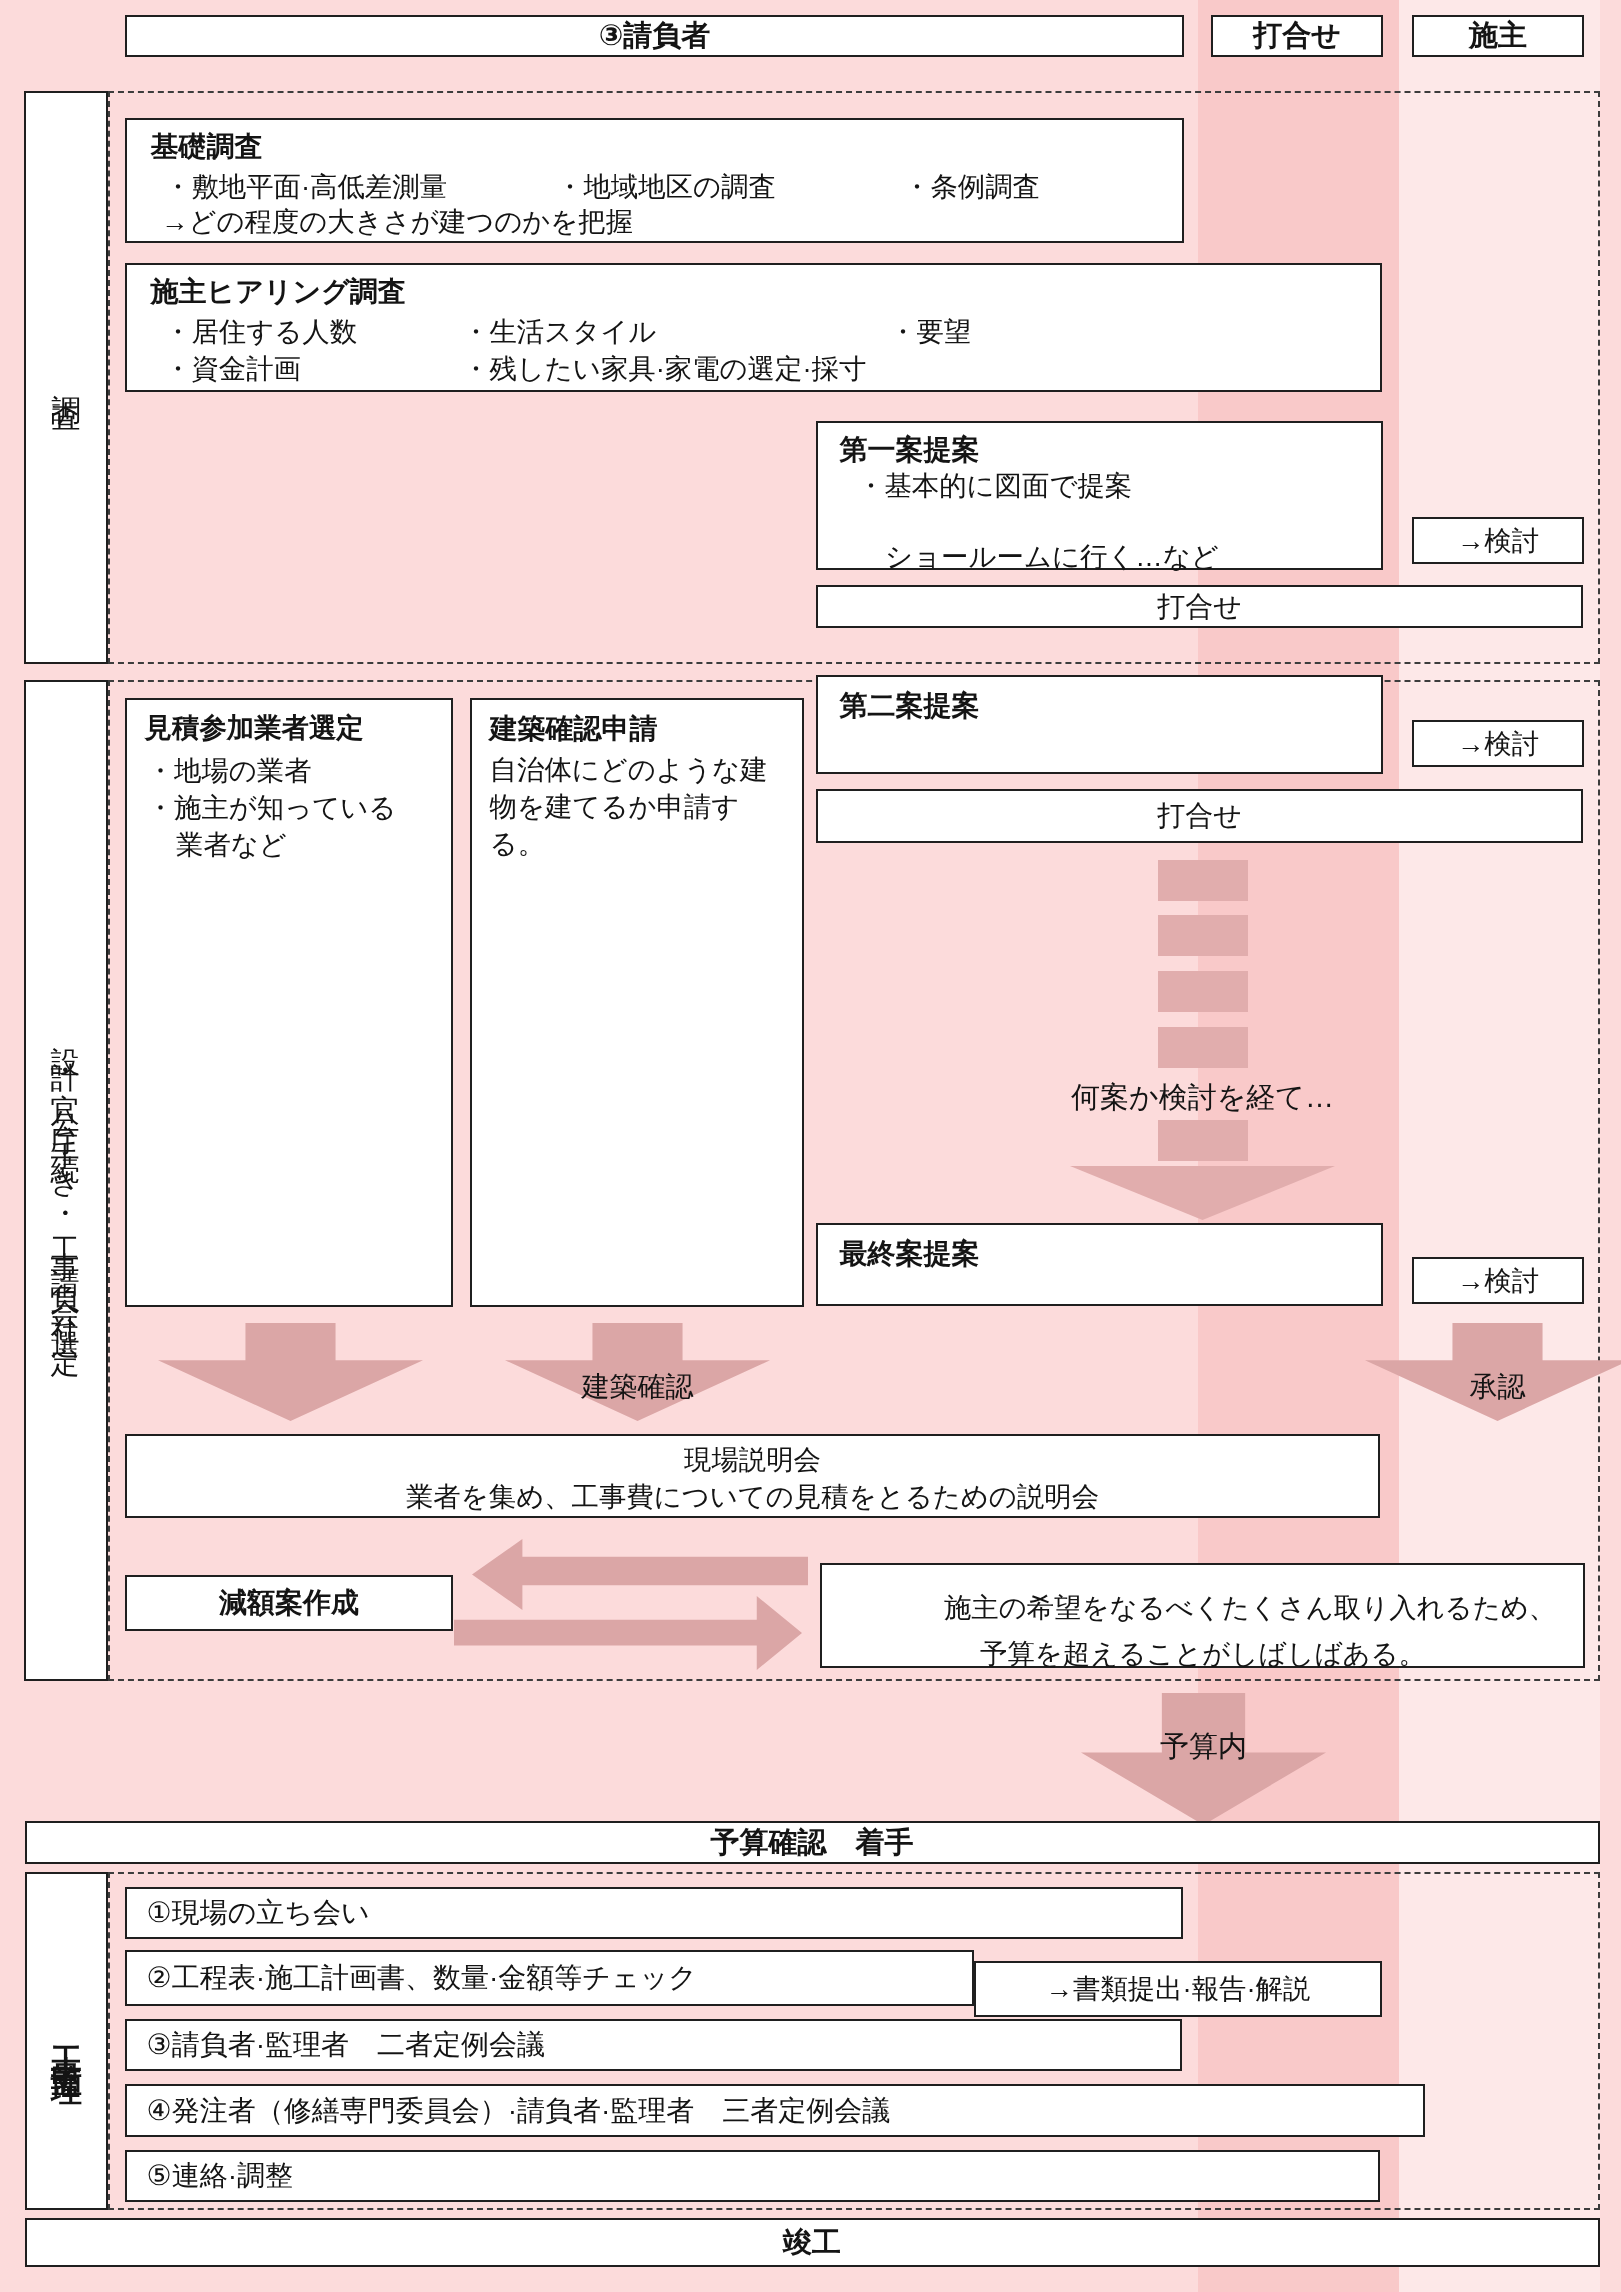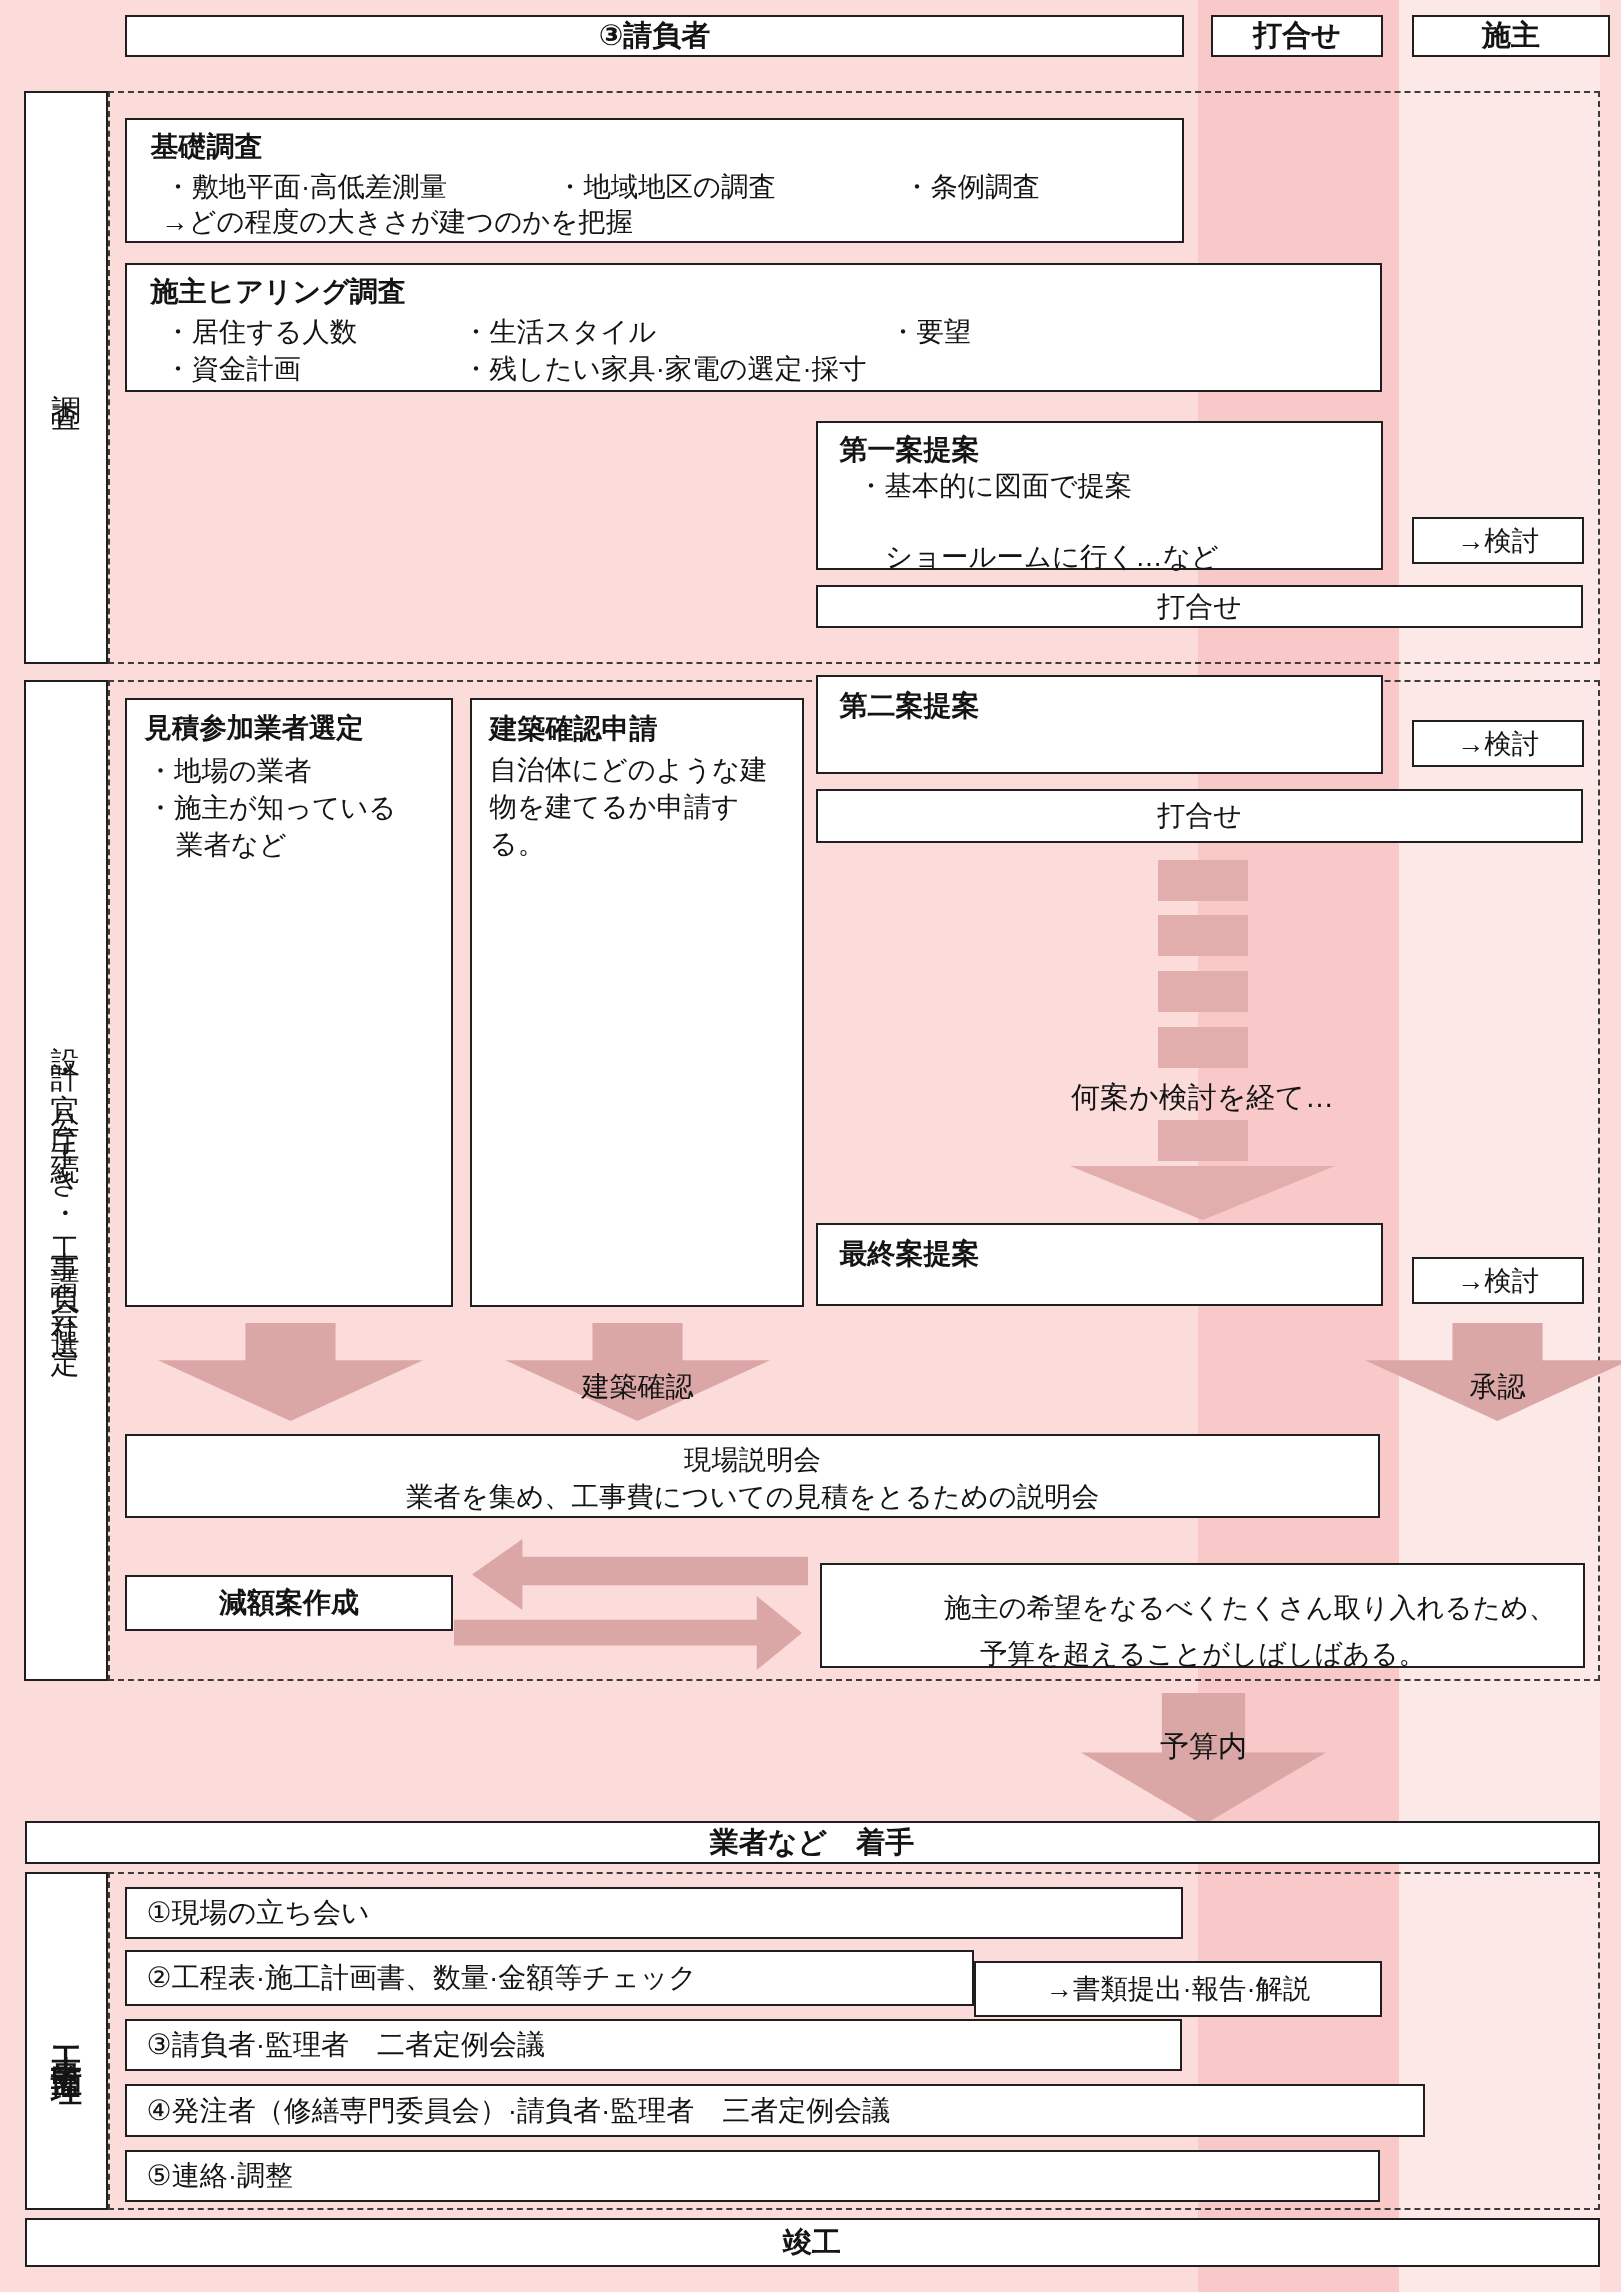--- a/index.html
+++ b/index.html
@@ -36,21 +36,21 @@
 
 <div class="band" style="left:1198px;width:201px;background:#f9c9c9;"></div>
 <div class="band" style="left:1399px;width:201px;background:#fde8e8;"></div>
 
 <div class="box hdr" style="left:125px;top:14.7px;width:1059px;height:42px;">
   <span>③請負者</span>
 </div>
 <div class="box hdr" style="left:1211px;top:14.7px;width:172px;height:42px;">
   <span>打合せ</span>
 </div>
-<div class="box hdr" style="left:1412px;top:14.7px;width:198px;height:42px;">
+<div class="box hdr" style="left:1412px;top:14.7px;width:172px;height:42px;">
   <span>施主</span>
 </div>
 
 <div class="dashed" style="left:108px;top:91px;width:1492px;height:573px;"></div>
 <div class="box vlabel" style="left:23.5px;top:91px;width:84px;height:573px;letter-spacing:7.8px;">
   <span>調査</span>
 </div>
 
 <div class="box" style="left:125px;top:118px;width:1059px;height:125px;">
   <div class="btitle" style="left:23.5px;top:7.8px;">基礎調査</div>
@@ -148,21 +148,21 @@
 
 <div class="box" style="left:820px;top:1563px;width:765px;height:105px;">
   <div class="center-line" style="left:0;top:25px;width:804px;padding-left:26px;">施主の希望をなるべくたくさん取り入れるため、</div>
   <div class="center-line" style="left:0;top:71px;width:762px;">予算を超えることがしばしばある。</div>
 </div>
 
 <div class="arrow arrow-down2" style="left:1081px;top:1693px;width:245px;height:132px;background:#dba6a6;"></div>
 <div class="alabel" style="left:1081px;top:1727px;width:245px;font-size:29px;">予算内</div>
 
 <div class="box bar" style="left:24.5px;top:1821px;width:1575px;height:43px;font-weight:bold;font-size:29px;">
-  <span>業者など　着手</span>
+  <span>予算確認　着手</span>
 </div>
 
 <div class="dashed" style="left:108px;top:1872px;width:1492px;height:338px;"></div>
 <div class="box vlabel" style="left:24.5px;top:1872px;width:83px;height:338px;letter-spacing:9.8px;font-weight:bold;font-size:31px;">
   <span>工事監理</span>
 </div>
 
 <div class="box item" style="left:125px;top:1887px;width:1058px;height:52px;">
   <span>①現場の立ち会い</span>
 </div>

